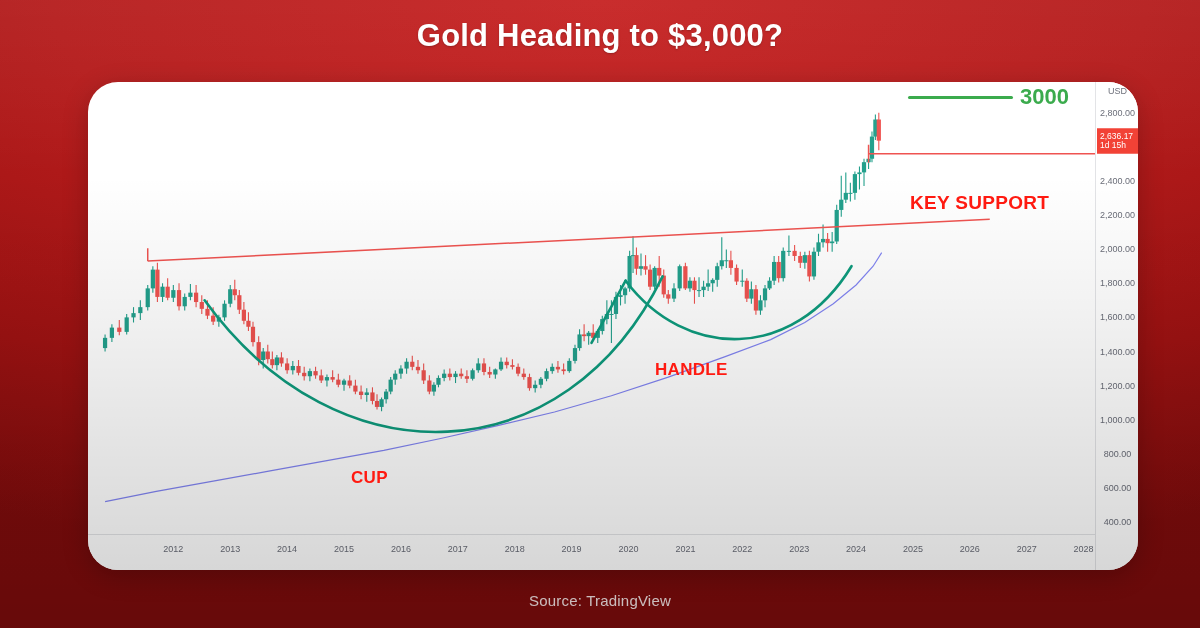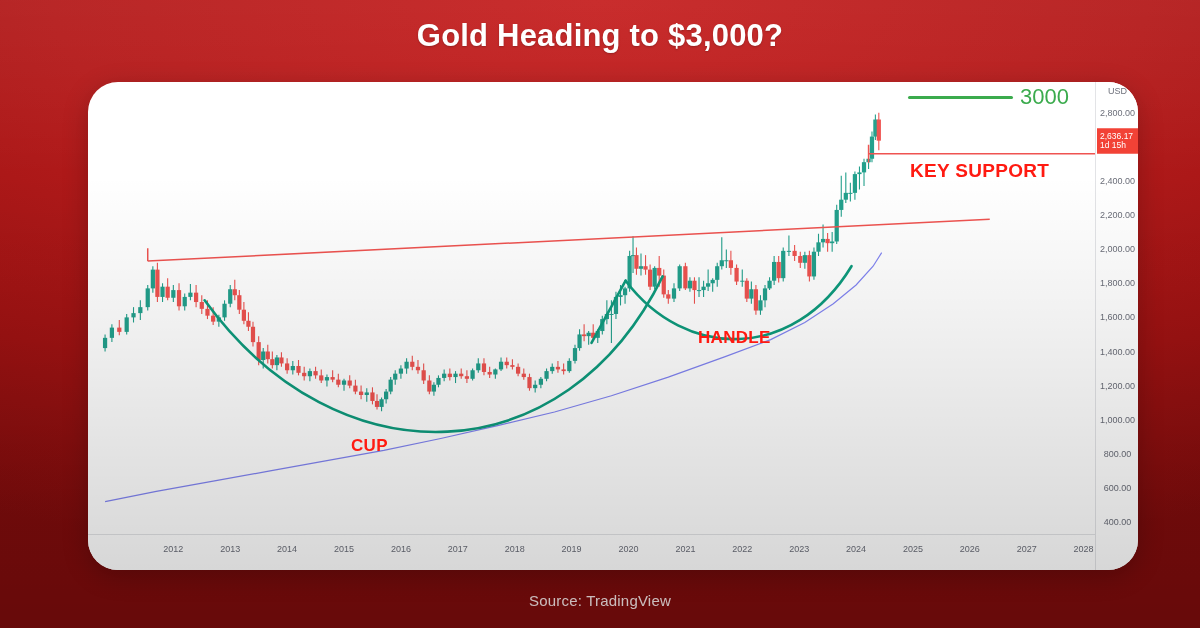--- a/index.html
+++ b/index.html
@@ -54,26 +54,26 @@
   .ps-badge{
     position:absolute;left:1px;width:59px;box-sizing:border-box;
     background:#f24236;color:#ffffff;border:1px solid #f24236;
     font-size:8.5px;line-height:9.5px;padding:2px 0 2px 2px;
     transform:translateY(-50%);z-index:4;
   }
   .ts-tick{
     position:absolute;top:9px;font-size:9px;color:#6a6d78;
     transform:translateX(-50%);white-space:nowrap;
   }
-  .ann{position:absolute;color:#ff1a11;font-weight:bold;white-space:nowrap;z-index:3;}
+  .ann{position:absolute;color:#ff1a11;font-weight:bold;white-space:nowrap;z-index:3;margin-top:32px;}
   .ann-key{font-size:19px;letter-spacing:.3px;}
   .ann-cup{font-size:17px;letter-spacing:.3px;}
   .ann-handle{font-size:17px;letter-spacing:.3px;}
   .target-val{
-    position:absolute;color:#3bab4d;font-size:22px;font-weight:normal;z-index:3;
+    position:absolute;color:#3bab4d;font-size:22px;font-weight:bold;z-index:3;
   }
 </style>
 </head>
 <body>
 
 <div id="poster">
 
   <div class="title">Gold Heading to $3,000?</div>
 
   <div class="card">
@@ -435,20 +435,20 @@
           <div class="ts-tick" style="left: 768.1px;">2024</div>
           <div class="ts-tick" style="left: 824.9px;">2025</div>
           <div class="ts-tick" style="left: 881.8px;">2026</div>
           <div class="ts-tick" style="left: 938.7px;">2027</div>
           <div class="ts-tick" style="left: 995.6px;">2028</div>
         </div>
     </div>
 
     <div class="ann ann-key" id="ann-key" style="left: 822px; top: 78px;">KEY SUPPORT</div>
     <div class="ann ann-cup" id="ann-cup" style="left: 263px; top: 354px;">CUP</div>
-    <div class="ann ann-handle" id="ann-handle" style="left: 610px; top: 246px;">HANDLE</div>
+    <div class="ann ann-handle" id="ann-handle" style="left: 567px; top: 246px;">HANDLE</div>
   </div>
 
   <div class="target-val" id="target-val" style="left: 1020px; top: 84px;">3000</div>
 
   <div class="source">Source: TradingView</div>
 <div style="position: absolute; left: 908px; top: 96px; width: 105px; height: 3px; background: rgb(59, 171, 77); border-radius: 2px; z-index: 3;"></div>
   </div>
 
 </body></html>

